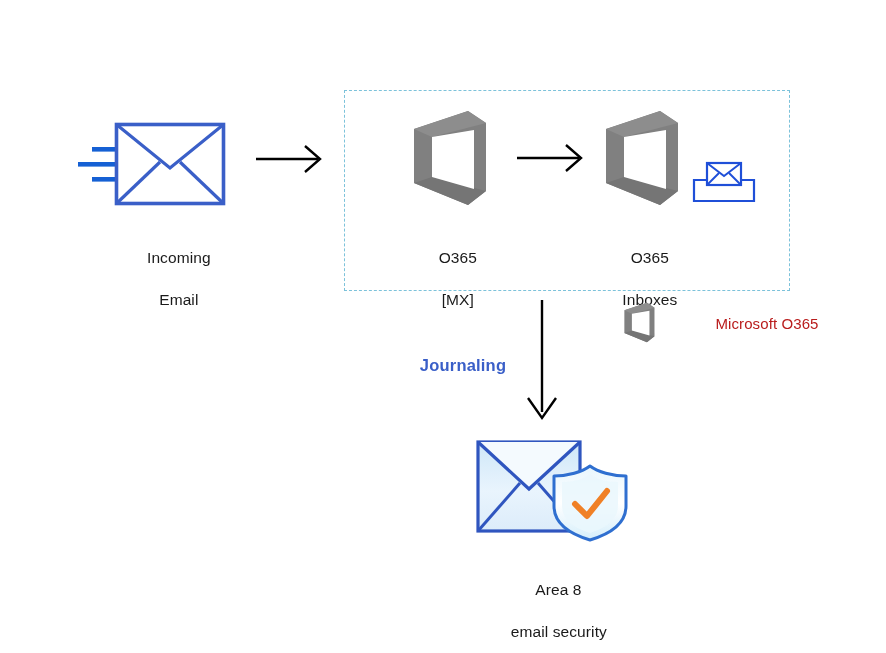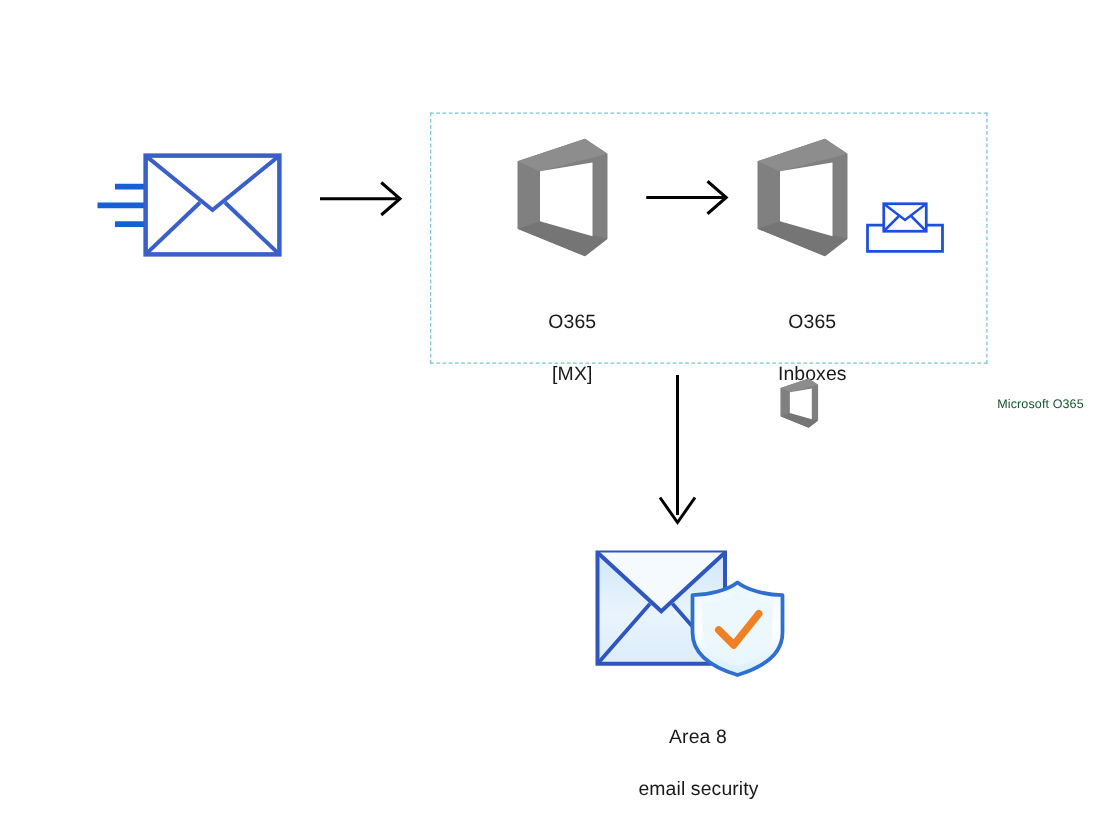--- a/index.html
+++ b/index.html
@@ -30,23 +30,23 @@
     white-space: pre;
     letter-spacing: 0.1px;
   }
   .label-journaling {
     color: #3a5fc8;
     font-size: 16.5px;
     font-weight: 600;
     letter-spacing: 0.2px;
   }
   .label-legend {
-    color: #14532d;
-    font-size: 10px;
-    text-align: right;
+    color: #b91c1c;
+    font-size: 15px;
+    text-align: center;
   }
   .dashed-zone {
     position: absolute;
     border: 1.6px dashed #7cc2da;
     box-sizing: border-box;
     background: transparent;
   }
   svg { display: block; overflow: visible; }
 </style>
 </head>
@@ -66,20 +66,24 @@
 
   <div class="node" style="left:114px; top:122px; width:112px; height:84px;">
     <svg width="112" height="84" viewBox="0 0 112 84">
       <rect x="2.5" y="2.5" width="107" height="79" fill="#ffffff" stroke="#3a5fc8" stroke-width="3.6"></rect>
       <path d="M 2.5 2.5 L 56 46 L 109.5 2.5" fill="none" stroke="#3a5fc8" stroke-width="3.2" stroke-linejoin="miter"></path>
       <path d="M 2.5 81.5 L 46 40" fill="none" stroke="#3a5fc8" stroke-width="3.2"></path>
       <path d="M 109.5 81.5 L 66 40" fill="none" stroke="#3a5fc8" stroke-width="3.2"></path>
     </svg>
   </div>
 
+  <div class="label" style="left:90px; top:226px; width:160px;">
+    <span>Incoming</span><br>
+    <span>Email</span>
+  </div>
 
   <div class="node" style="left:256px; top:144px; width:72px; height:30px;">
     <svg width="72" height="30" viewBox="0 0 72 30">
       <line x1="0" y1="15" x2="62" y2="15" stroke="#000000" stroke-width="2.4"></line>
       <polyline points="49,2 64,15 49,28" fill="none" stroke="#000000" stroke-width="2.4" stroke-linecap="butt" stroke-linejoin="miter"></polyline>
     </svg>
   </div>
 
   <div class="node" style="left:406px; top:109px; width:86px; height:98px;">
     <svg width="86" height="98" viewBox="0 0 86 98">
@@ -143,20 +147,21 @@
 
   <div class="label label-legend" style="left:667px; top:313px; width:200px;">Microsoft O365</div>
 
   <div class="node" style="left:524px; top:300px; width:36px; height:122px;">
     <svg width="36" height="122" viewBox="0 0 36 122">
       <line x1="18" y1="0" x2="18" y2="112" stroke="#000000" stroke-width="2.4"></line>
       <polyline points="4,98 18,118 32,98" fill="none" stroke="#000000" stroke-width="2.4" stroke-linecap="butt" stroke-linejoin="miter"></polyline>
     </svg>
   </div>
 
+  <div class="label label-journaling" style="left:398px; top:355px; width:130px;">Journaling</div>
 
   <div class="node" style="left:470px; top:434px; width:160px; height:106px;">
     <svg width="160" height="106" viewBox="0 0 160 106">
       <defs>
         <linearGradient id="envGrad" x1="0" y1="0" x2="0" y2="1">
           <stop offset="0%" stop-color="#cfe7f8"></stop>
           <stop offset="55%" stop-color="#e9f4fd"></stop>
           <stop offset="100%" stop-color="#dcecfa"></stop>
         </linearGradient>
         <linearGradient id="shieldGrad" x1="0" y1="0" x2="0" y2="1">

